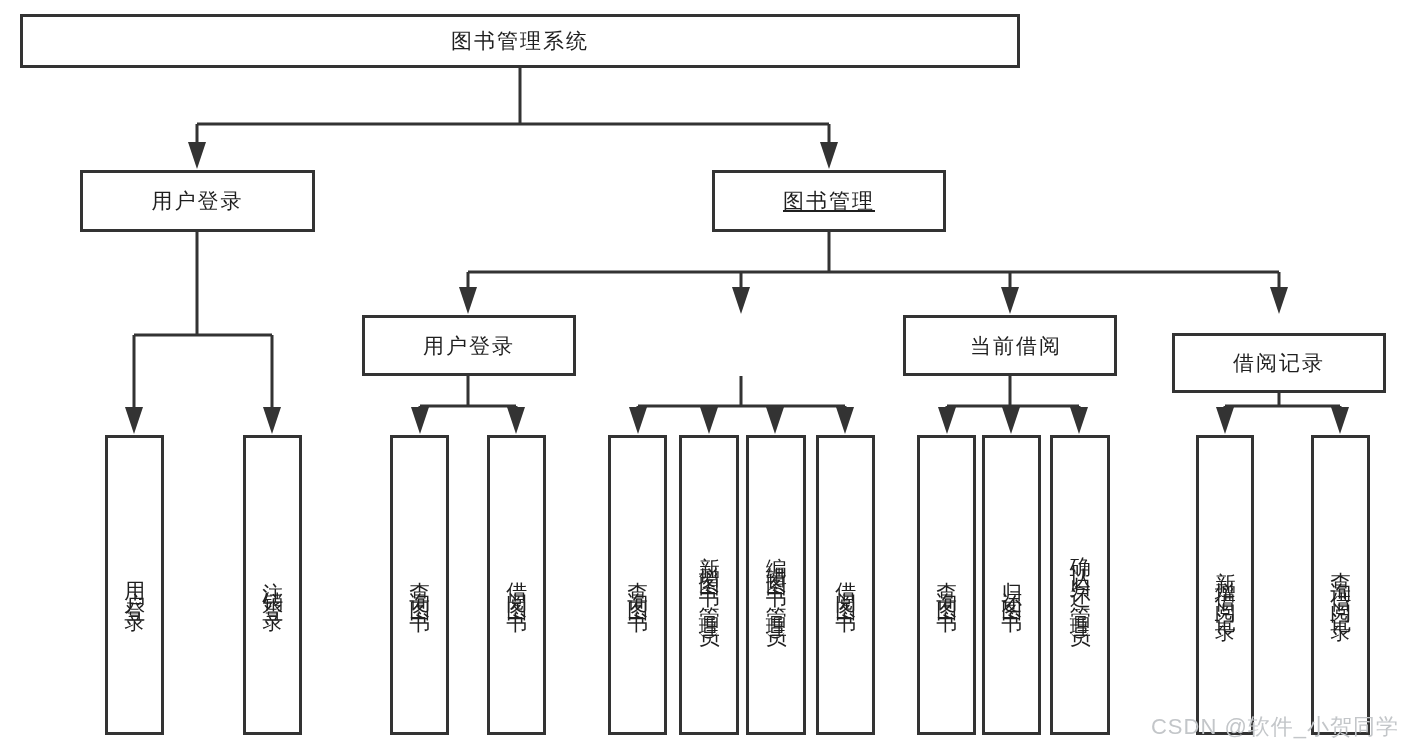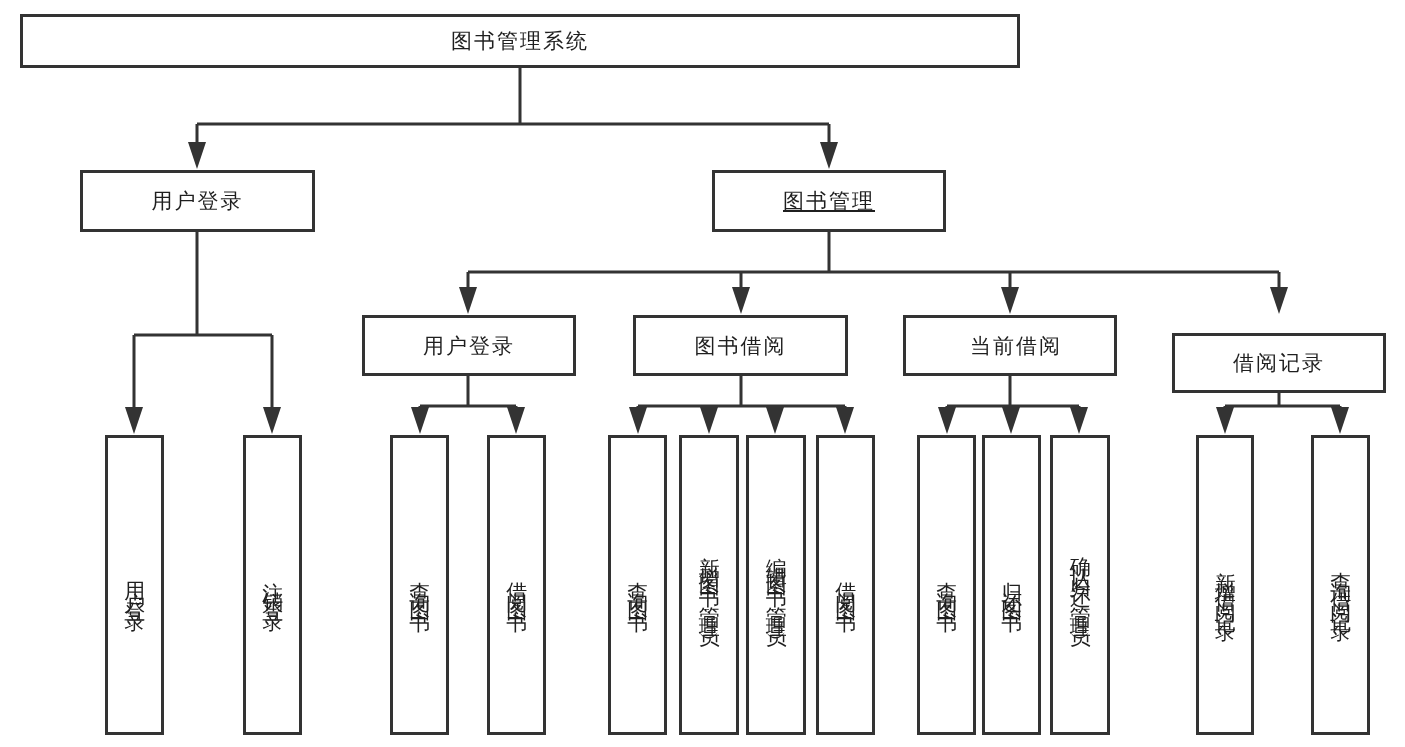--- a/index.html
+++ b/index.html
@@ -110,23 +110,20 @@
   <div class="box hbox" style="left:80px; top:170px; width:235px; height:62px;">
     <span>用户登录</span>
   </div>
   <div class="box hbox" style="left:712px; top:170px; width:234px; height:62px;text-decoration:underline;">
     <span>图书管理</span>
   </div>
 
   <div class="box hbox" style="left:362px; top:315px; width:214px; height:61px;">
     <span>用户登录</span>
   </div>
-  <div class="box hbox" style="left:633px; top:315px; width:215px; height:61px;">
-    <span>图书借阅</span>
-  </div>
   <div class="box hbox" style="left:903px; top:315px; width:214px; height:61px;padding-left:12px;">
     <span>当前借阅</span>
   </div>
   <div class="box hbox" style="left:1172px; top:333px; width:214px; height:60px;">
     <span>借阅记录</span>
   </div>
 
   <div class="box" style="left:105px; top:435px; width:59px; height:300px;">
     <span class="vtext">用户登录</span>
   </div>
@@ -164,14 +161,15 @@
     <span class="vtext">确认归还（管理员）</span>
   </div>
 
   <div class="box" style="left:1196px; top:435px; width:58px; height:300px;">
     <span class="vtext">新增借阅记录</span>
   </div>
   <div class="box" style="left:1311px; top:435px; width:59px; height:300px;">
     <span class="vtext">查询借阅记录</span>
   </div>
 
+  <div class="watermark">CSDN @软件_小贺同学</div>
 
 </div>
 
 </body></html>

